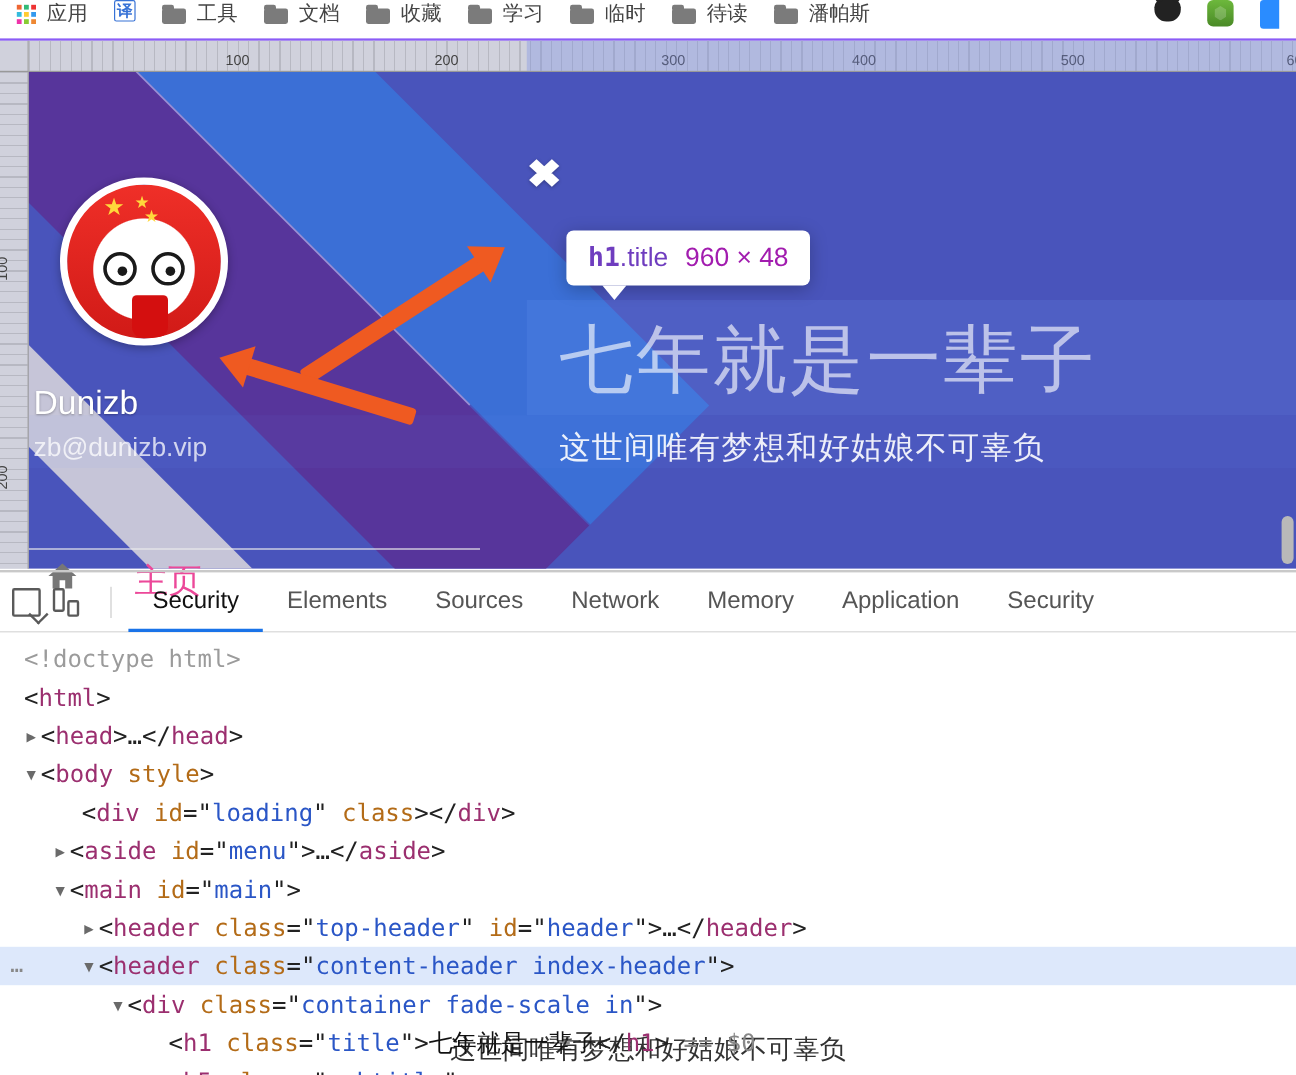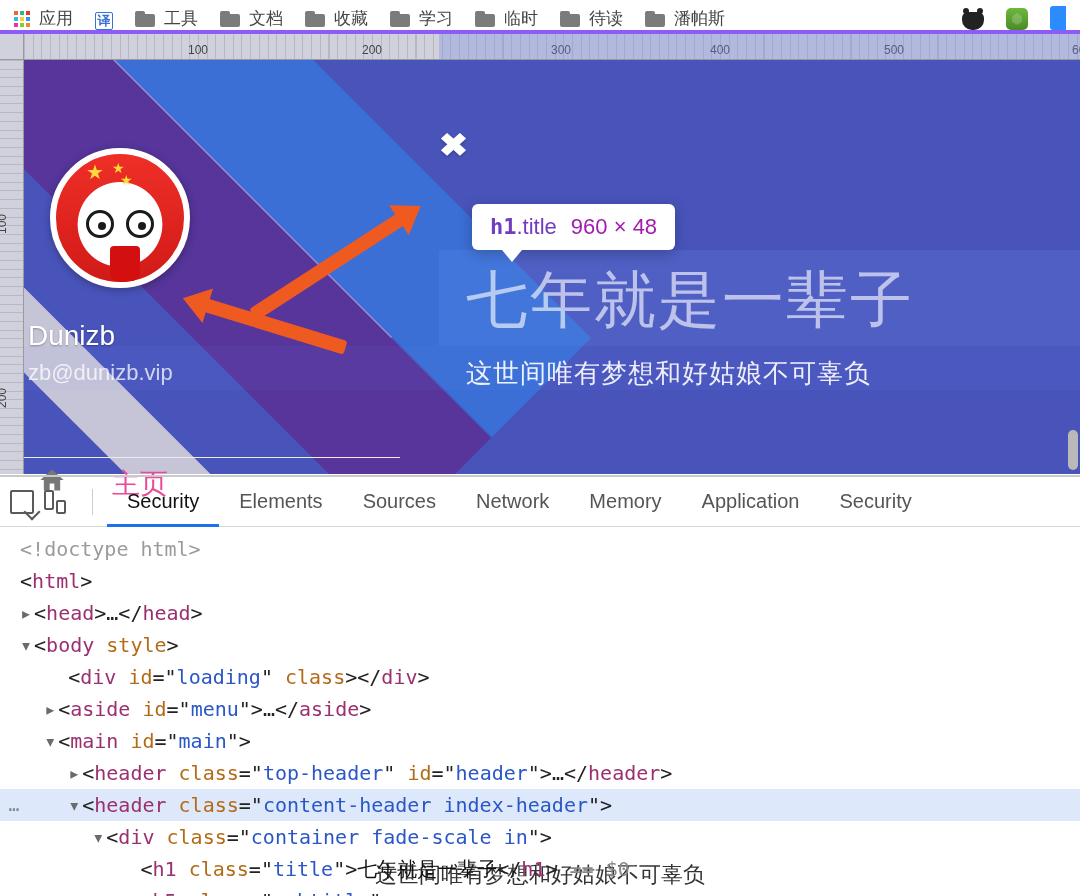--- a/index.html
+++ b/index.html
@@ -8,26 +8,26 @@
     height: 896px;
     font-family: -apple-system, "Helvetica Neue", Arial, sans-serif;
     overflow: hidden;
     background: #fff;
   }
 
   
   .bm-bar {
     height: 34px;
     display: flex;
-    align-items: flex-end;
+    align-items: flex-start;
     padding: 0 14px;
     gap: 22px;
     font-size: 17px;
     color: #444;
-    border-bottom: 4px solid #8b5cf6;
+    border-bottom: 2px solid #8b5cf6;
   }
   .apps-icon {
     display: grid;
     grid-template-columns: repeat(3, 4px);
     grid-template-rows: repeat(3, 4px);
     gap: 2px;
   }
   .apps-icon span:nth-child(1){background:#e63;}
   .apps-icon span:nth-child(2){background:#3b7;}
   .apps-icon span:nth-child(3){background:#e33;}
@@ -131,21 +131,21 @@
     content:""; position:absolute; right:-20px; top:-11px;
     border-left:26px solid #ef5a21;
     border-top:18px solid transparent;
     border-bottom:18px solid transparent;
   }
   .arrow.a1 { left:200px; top:150px; width:180px; transform:rotate(-33deg); }
   .arrow.a2 { left:28px;  top:237px; width:150px; transform:rotate(197deg); }
 
   
   .tip {
-    position:absolute; left:448px; top:144px;
+    position:absolute; left:448px; top:132px;
     background:#fff; border-radius:6px;
     padding:10px 18px; font-size:22px;
     box-shadow:0 3px 14px rgba(0,0,0,.25);
     display:flex; gap:14px; align-items:center;
   }
   .tip::after{ content:""; position:absolute; left:30px; bottom:-12px; border-top:12px solid #fff; border-left:10px solid transparent; border-right:10px solid transparent; }
   .tip .tag { color:#6f3dbf; font-family:Menlo,monospace; font-weight:600; }
   .tip .cls { color:#6f3dbf; }
   .tip .dim { color:#a21caf; }
 

